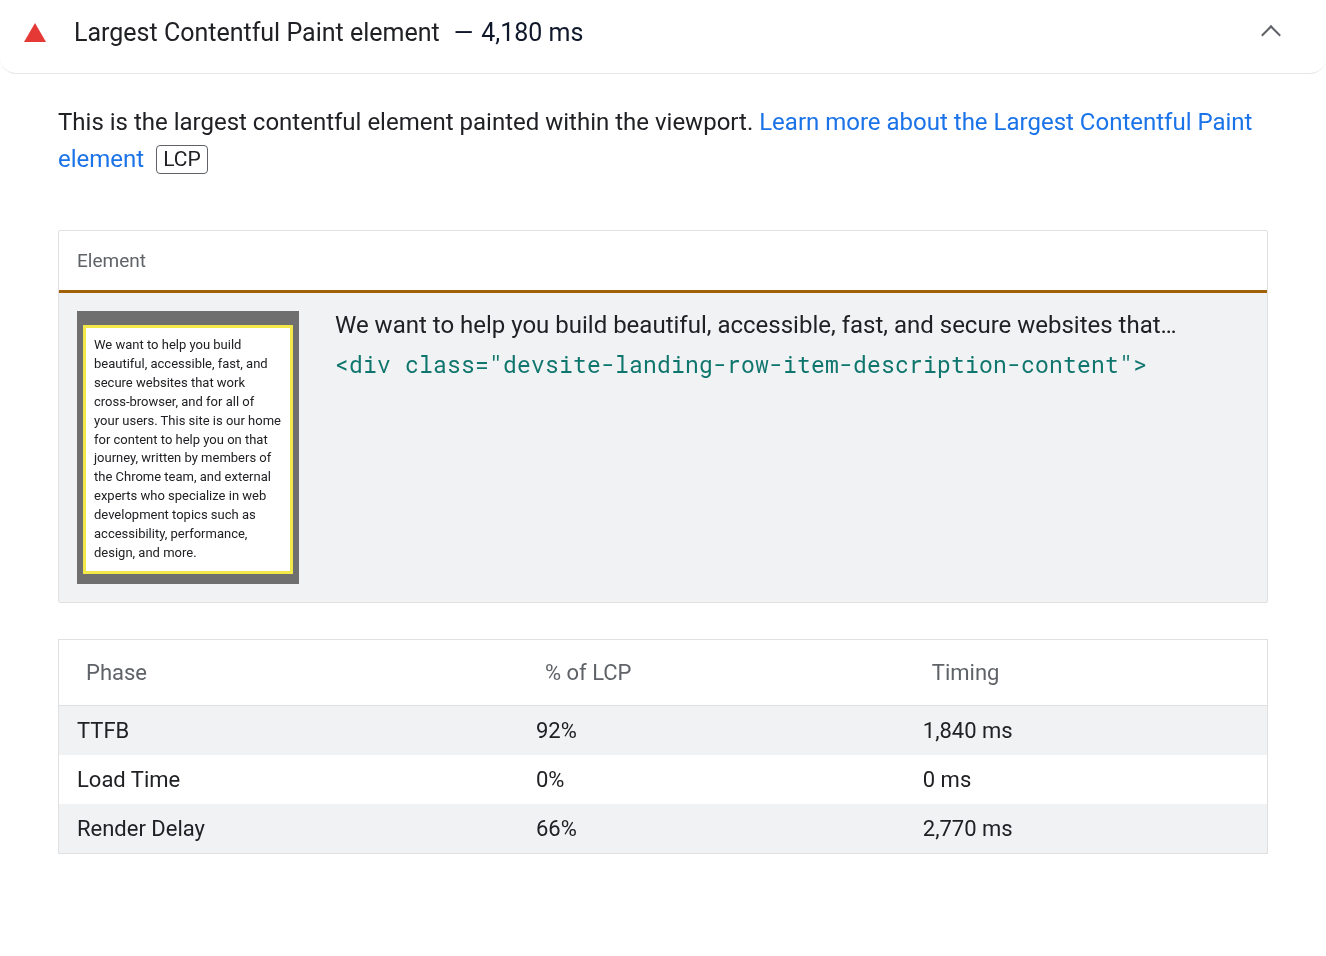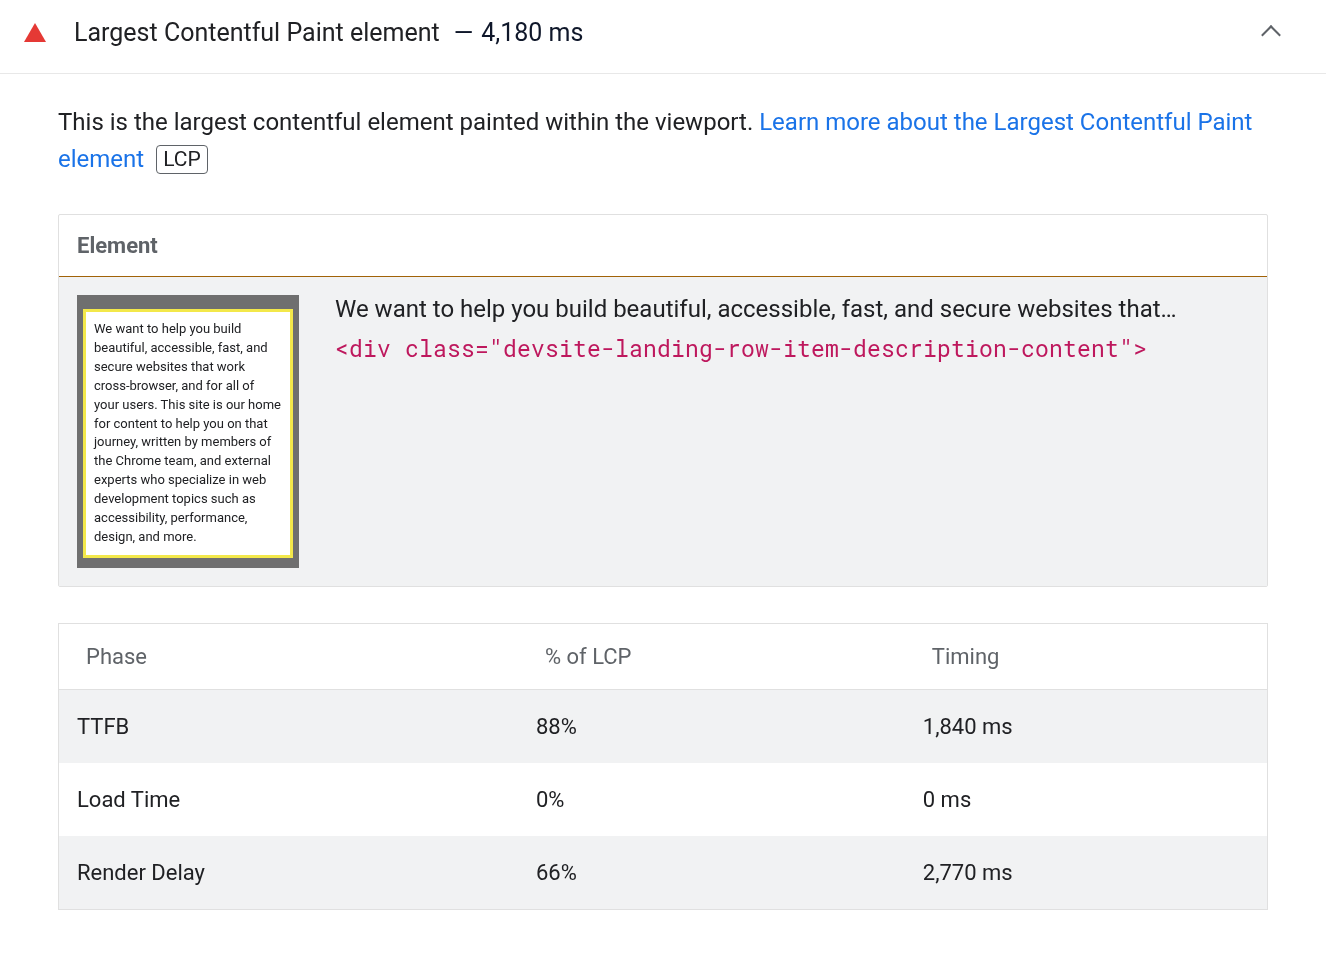--- a/index.html
+++ b/index.html
@@ -13,20 +13,21 @@
   }
   .audit {
     padding: 0;
   }
   .audit-header {
     display: flex;
     align-items: center;
     padding: 18px 44px 26px 24px;
     border-bottom: 1px solid #e8e8e8;
     cursor: pointer;
+    border-radius: 16px;
   }
   .tri-icon {
     width: 0; height: 0;
     border-left: 11px solid transparent;
     border-right: 11px solid transparent;
     border-bottom: 19px solid #e53935;
     margin-right: 28px;
     flex: 0 0 auto;
   }
   .audit-title {
@@ -54,45 +55,44 @@
     border-top: 2px solid #5f6368;
     transform: rotate(45deg);
   }
   .audit-body {
     padding: 30px 58px 40px 58px;
   }
   .desc {
     font-size: 24px;
     line-height: 1.55;
     color: #202124;
-    margin-bottom: 36px;
+    margin-bottom: 52px;
   }
   .desc a { color: #1a73e8; text-decoration: none; }
   .badge {
     display: inline-block;
     border: 1px solid #5f6368;
     border-radius: 4px;
     padding: 0px 6px;
     font-size: 21px;
     color: #202124;
     margin-left: 6px;
     line-height: 1.3;
     vertical-align: 1px;
   }
   .panel {
     border: 1px solid #e0e0e0;
     border-radius: 2px;
     margin-bottom: 36px;
   }
   .panel-head {
     padding: 18px 18px;
-    font-size: 22px;
+    font-size: 19px;
     color: #5f6368;
-    border-bottom: 1px solid #a16207;
-    font-weight: bold;
+    border-bottom: 3px solid #a16207;
   }
   .element-row {
     display: flex;
     background: #f1f2f3;
     padding: 18px;
     gap: 36px;
   }
   .thumb {
     flex: 0 0 222px;
     background: #6f6f6f;
@@ -111,40 +111,40 @@
     font-size: 24px;
     color: #202124;
     white-space: nowrap;
     overflow: hidden;
     text-overflow: ellipsis;
     margin-bottom: 10px;
   }
   .elem-code {
     font-family: "Roboto Mono", Menlo, Consolas, monospace;
     font-size: 23px;
-    color: #be185d;
+    color: #0f766e;
     letter-spacing: 0.2px;
     white-space: nowrap;
   }
   table.phase {
     width: 100%;
     border-collapse: collapse;
     border: 1px solid #e0e0e0;
     font-size: 22px;
   }
   table.phase th {
     text-align: left;
     font-weight: 400;
     color: #5f6368;
     padding: 20px 27px;
     border-bottom: 1px solid #e0e0e0;
   }
   table.phase th.num, table.phase td.num { text-align: left; }
   table.phase td {
-    padding: 24px 18px;
+    padding: 12px 18px;
     color: #202124;
   }
   table.phase tbody tr:nth-child(odd) { background: #f1f2f3; }
 </style>
 </head>
 <body>
 
 <div class="audit">
 
   <div class="audit-header">
@@ -181,21 +181,21 @@
       <thead>
         <tr>
           <th style="width:38%">Phase</th>
           <th style="width:32%">% of LCP</th>
           <th class="num">Timing</th>
         </tr>
       </thead>
       <tbody>
         <tr>
           <td>TTFB</td>
-          <td>88%</td>
+          <td>92%</td>
           <td class="num">1,840 ms</td>
         </tr>
         <tr>
           <td>Load Time</td>
           <td>0%</td>
           <td class="num">0 ms</td>
         </tr>
         <tr>
           <td>Render Delay</td>
           <td>66%</td>

